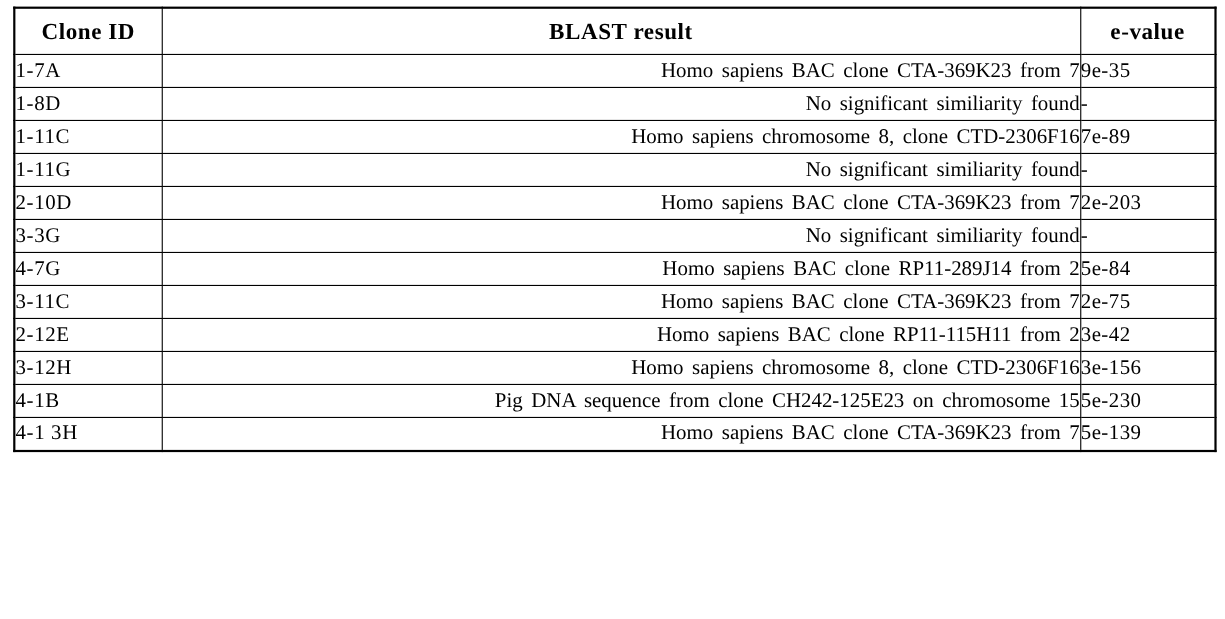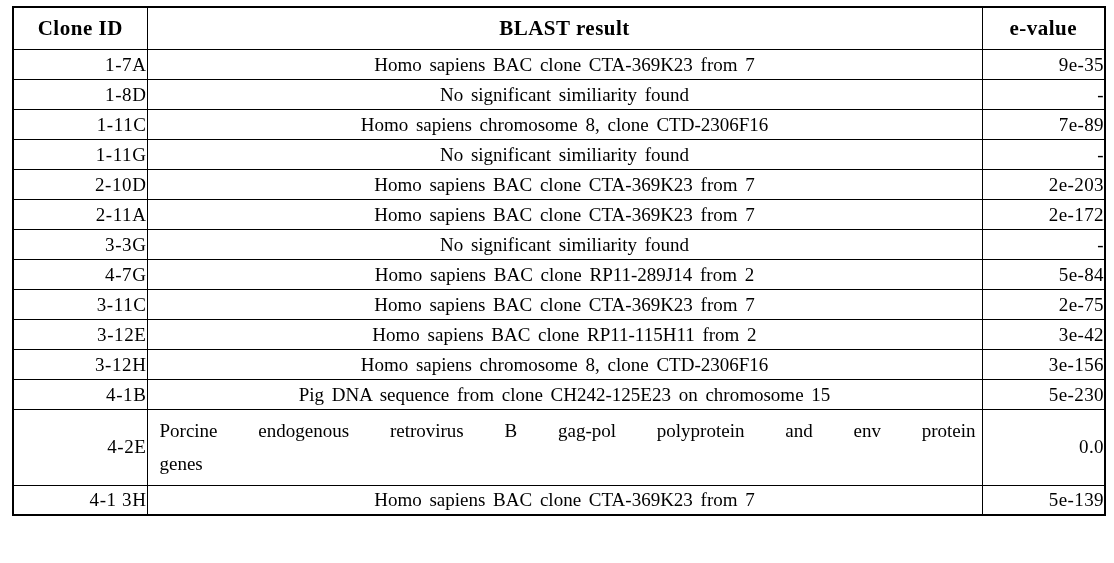--- a/index.html
+++ b/index.html
@@ -44,31 +44,31 @@
     font-weight: bold;
     text-align: center;
     height: 41px;
     font-size: 21px;
     letter-spacing: 0.5px;
   }
   th.h-clone, th.h-eval { letter-spacing: 0.8px; }
 
   
   td.cell-clone {
-    text-align: right;
+    text-align: left;
     letter-spacing: 0.6px;
     white-space: pre;
   }
   td.cell-blast {
-    text-align: center;
+    text-align: right;
     padding: 0 8px 0 12px;
     word-spacing: 3px;
   }
   td.cell-eval {
-    text-align: right;
+    text-align: left;
     letter-spacing: 0.4px;
   }
   tr.data-row { height: 30px; }
   tr.tall-row { height: 64px; }
   tr.tall-row td.cell-blast {
     text-align: justify;
     text-align-last: left;
     word-spacing: 0;
     padding: 4px 6px 4px 12px;
     line-height: 1.75;
@@ -120,62 +120,49 @@
         <td class="cell-clone">1-11G</td>
         <td class="cell-blast">No significant similiarity found</td>
         <td class="cell-eval">-</td>
       </tr>
       <tr class="data-row">
         <td class="cell-clone">2-10D</td>
         <td class="cell-blast">Homo sapiens BAC clone CTA-369K23 from 7</td>
         <td class="cell-eval">2e-203</td>
       </tr>
       <tr class="data-row">
-        <td class="cell-clone">2-11A</td>
-        <td class="cell-blast">Homo sapiens BAC clone CTA-369K23 from 7</td>
-        <td class="cell-eval">2e-172</td>
-      </tr>
-      <tr class="data-row">
         <td class="cell-clone">3-3G</td>
         <td class="cell-blast">No significant similiarity found</td>
         <td class="cell-eval">-</td>
       </tr>
       <tr class="data-row">
         <td class="cell-clone">4-7G</td>
         <td class="cell-blast">Homo sapiens BAC clone RP11-289J14 from 2</td>
         <td class="cell-eval">5e-84</td>
       </tr>
       <tr class="data-row">
         <td class="cell-clone">3-11C</td>
         <td class="cell-blast">Homo sapiens BAC clone CTA-369K23 from 7</td>
         <td class="cell-eval">2e-75</td>
       </tr>
       <tr class="data-row">
-        <td class="cell-clone">3-12E</td>
+        <td class="cell-clone">2-12E</td>
         <td class="cell-blast">Homo sapiens BAC clone RP11-115H11 from 2</td>
         <td class="cell-eval">3e-42</td>
       </tr>
       <tr class="data-row">
         <td class="cell-clone">3-12H</td>
         <td class="cell-blast">Homo sapiens chromosome 8, clone CTD-2306F16</td>
         <td class="cell-eval">3e-156</td>
       </tr>
       <tr class="data-row">
         <td class="cell-clone">4-1B</td>
         <td class="cell-blast">Pig DNA sequence from clone CH242-125E23 on chromosome 15</td>
         <td class="cell-eval">5e-230</td>
       </tr>
-      <tr class="tall-row">
-        <td class="cell-clone">4-2E</td>
-        <td class="cell-blast">
-          <span class="justified">Porcine endogenous retrovirus B gag-pol polyprotein and env protein</span>
-          <span class="tail">genes</span>
-        </td>
-        <td class="cell-eval">0.0</td>
-      </tr>
       <tr class="data-row">
         <td class="cell-clone">4-1 3H</td>
         <td class="cell-blast">Homo sapiens BAC clone CTA-369K23 from 7</td>
         <td class="cell-eval">5e-139</td>
       </tr>
     </tbody>
   </table>
 </div>
 
 </body></html>

